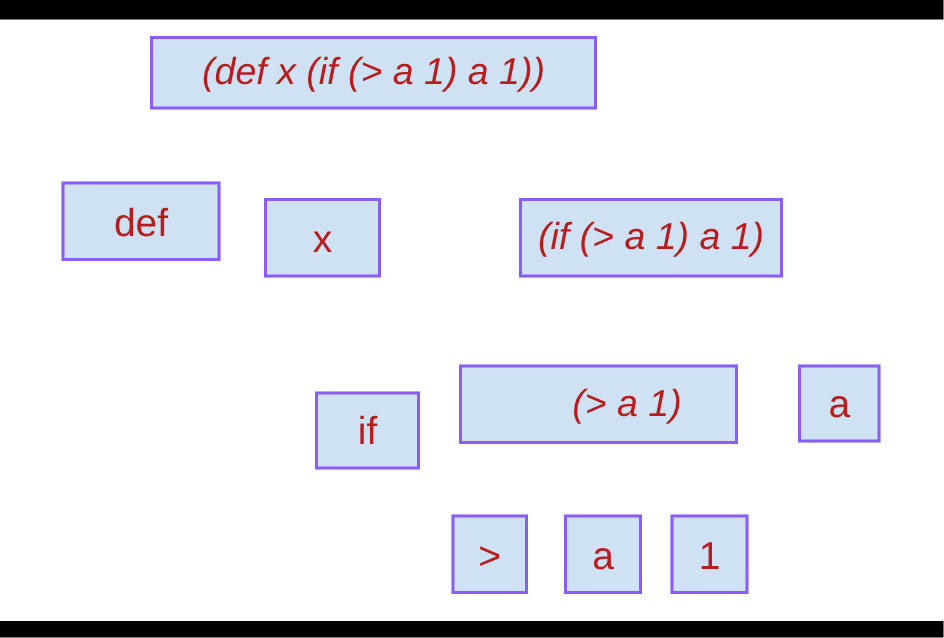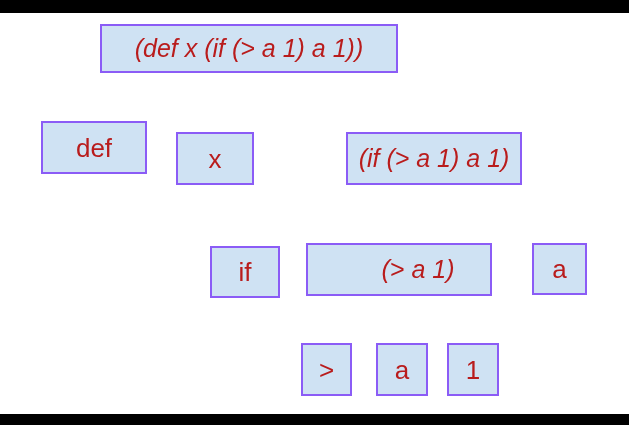--- a/index.html
+++ b/index.html
@@ -41,21 +41,21 @@
     font-size: 25px;
   }
 
   
   .n-root     { left: 100px; top: 24px;  width: 298px; height: 49px; }
   
   .n-def      { left: 41px;  top: 121px; width: 106px; height: 53px; }
   .n-x        { left: 176px; top: 132px; width: 78px;  height: 53px; }
   .n-ifexpr   { left: 306px; top: 132px; width: 176px; height: 53px; margin-left: 40px; }
   
-  .n-if       { left: 210px; top: 246px; width: 70px;  height: 52px; }
+  .n-if       { left: 210px; top: 261px; width: 70px;  height: 52px; }
   .n-condexpr { left: 306px; top: 243px; width: 186px; height: 53px; padding-left: 38px; }
   .n-thena    { left: 532px; top: 243px; width: 55px;  height: 52px; }
   
   .n-gt       { left: 301px; top: 343px; width: 51px;  height: 53px; }
   .n-opa      { left: 376px; top: 343px; width: 52px;  height: 53px; }
   .n-opone    { left: 447px; top: 343px; width: 52px;  height: 53px; }
 </style>
 </head>
 <body>
 

